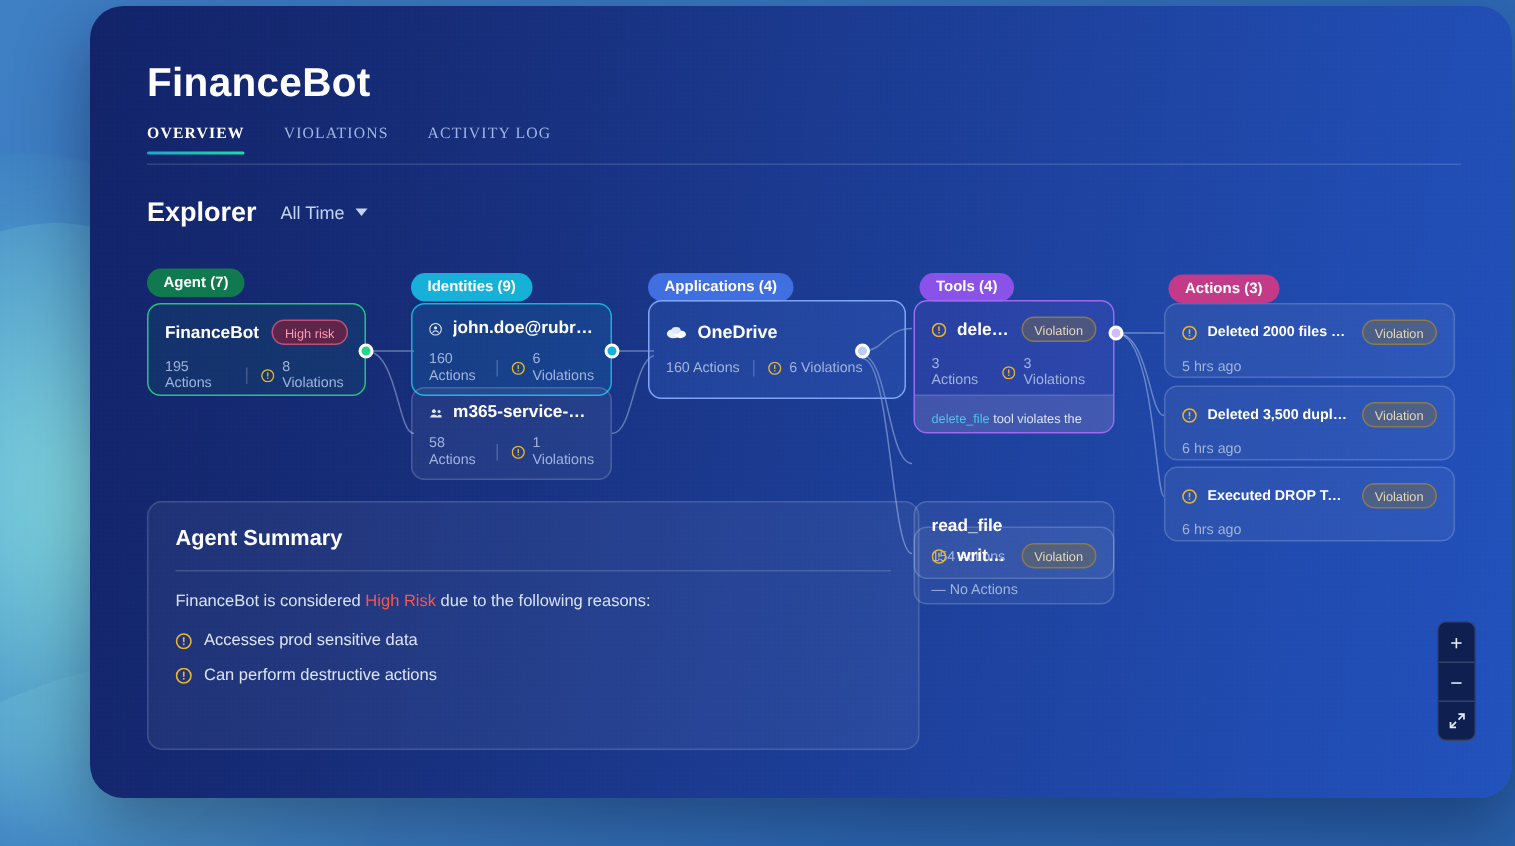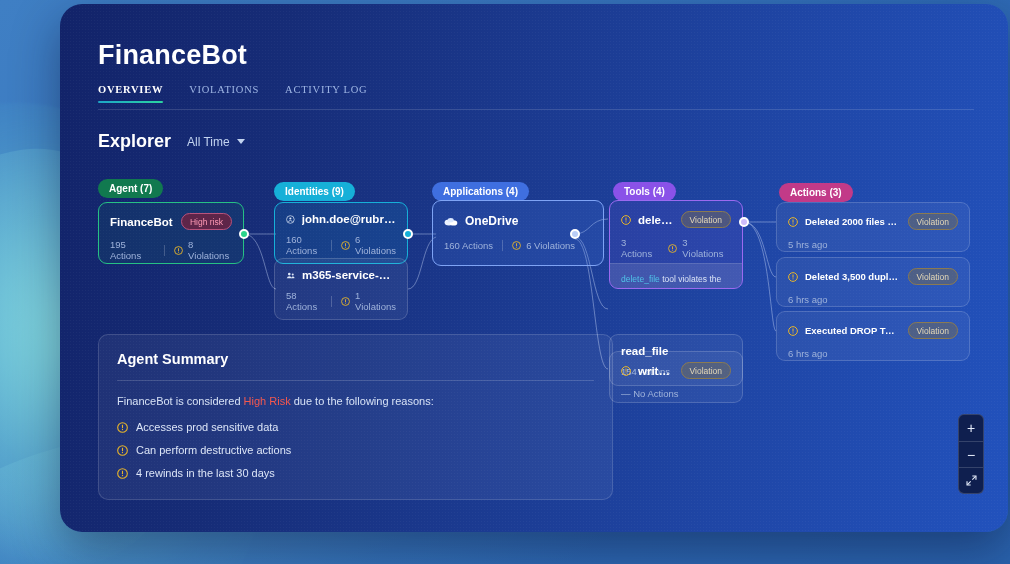--- a/index.html
+++ b/index.html
@@ -459,28 +459,20 @@
         <span>Accesses prod sensitive data</span>
       </div>
       <div class="reason">
         <svg class="warn-ico" width="11" height="11" viewBox="0 0 16 16">
               <circle cx="8" cy="8" r="7" fill="none" stroke="#e8b52a" stroke-width="1.6"></circle>
               <rect x="7.2" y="4" width="1.6" height="5" fill="#e8b52a"></rect>
               <rect x="7.2" y="10.2" width="1.6" height="1.6" fill="#e8b52a"></rect>
             </svg>
         <span>Can perform destructive actions</span>
       </div>
-      <div class="reason">
-        <svg class="warn-ico" width="11" height="11" viewBox="0 0 16 16">
-              <circle cx="8" cy="8" r="7" fill="none" stroke="#e8b52a" stroke-width="1.6"></circle>
-              <rect x="7.2" y="4" width="1.6" height="5" fill="#e8b52a"></rect>
-              <rect x="7.2" y="10.2" width="1.6" height="1.6" fill="#e8b52a"></rect>
-            </svg>
-        <span>4 rewinds in the last 30 days</span>
-      </div>
     </div>
 
   </div>
 
   <div class="zoomctl">
     <div class="zbtn">+</div>
     <div class="zbtn">−</div>
     <div class="zbtn">
       <svg width="13" height="13" viewBox="0 0 16 16">
         <path d="M9 2.5h4.5V7" fill="none" stroke="#e6edfb" stroke-width="1.4"></path>

